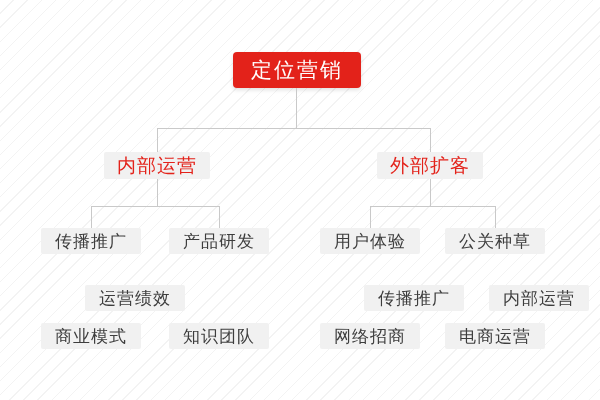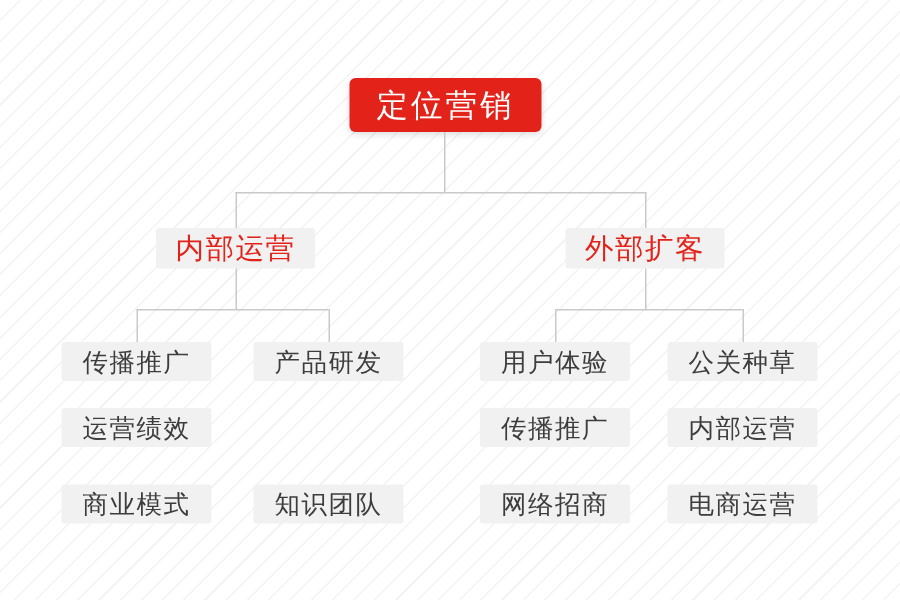--- a/index.html
+++ b/index.html
@@ -44,21 +44,21 @@
     width:100px;height:26px;
     background:#f1f1f1;color:#3d3d3d;
     font-size:17px;letter-spacing:1px;
     border-radius:2px;
   }
   .col-a{left:41px;}
   .col-b{left:169px;}
   .col-c{left:320px;}
   .col-d{left:445px;}
   .row-0{top:228px;}
-  .row-1{top:272px;}
+  .row-1{top:285px;margin-left:44px;}
   .row-2{top:323px;}
   .line{position:absolute;background:#c9c9c9;}
   .line-v{width:1px;}
   .line-h{height:1px;}
 </style>
 </head>
 <body>
 
 <div class="canvas">
 

